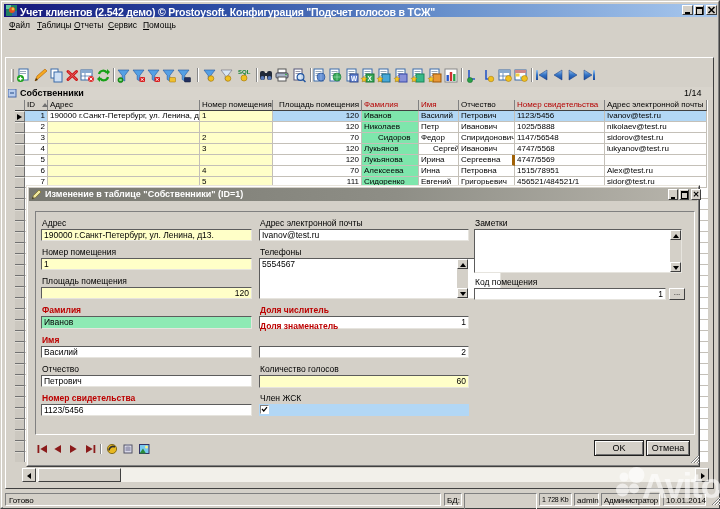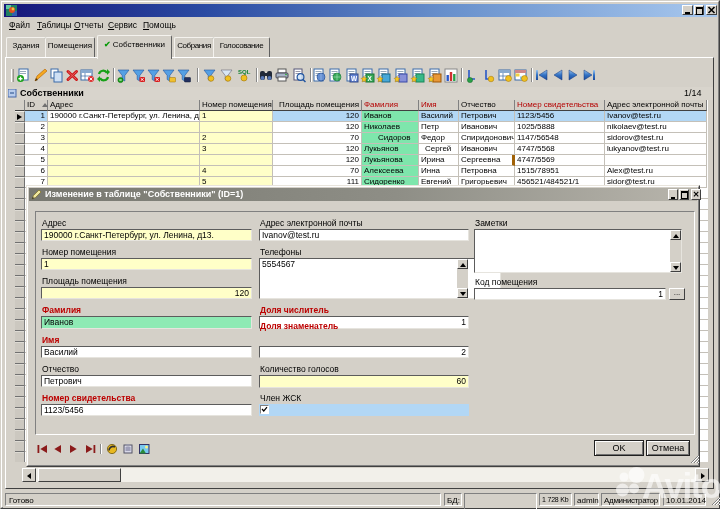--- a/index.html
+++ b/index.html
@@ -19,20 +19,21 @@
 <div id="win">
 
 <div class="abs" style="left:3px;top:3px;width:713px;height:13px;background:linear-gradient(90deg,#16167a 0%,#2a4aa2 28%,#6890cc 62%,#a8c8ee 100%)">
   <svg class="abs" style="left:2px;top:1px" width="11" height="11" viewBox="0 0 11 11">
         <rect x="0" y="0" width="11" height="11" fill="#208060"></rect>
         <rect x="0" y="0" width="5" height="4" fill="#60c8a0"></rect>
         <rect x="6" y="6" width="5" height="5" fill="#3060b0"></rect>
         <circle cx="6" cy="5" r="3" fill="#e05020"></circle>
         <circle cx="7" cy="4" r="1.4" fill="#f0c040"></circle>
       </svg>
+  <div class="abs" style="left:16px;top:2px;font-size:10.5px;font-weight:bold;color:#fff;letter-spacing:-0.2px">Учет клиентов (2.542 демо) © Prostoysoft. Конфигурация "Подсчет голосов в ТСЖ"</div>
   <div class="btn3" style="left:678px;top:1px;width:11px;height:10px">
         <div class="abs" style="left:2px;top:6px;width:5px;height:2px;background:#000"></div>
       </div>
   <div class="btn3" style="left:690px;top:1px;width:10px;height:10px">
         <div class="abs" style="left:1px;top:1px;width:5px;height:5px;border:1px solid #000;border-top-width:2px"></div>
       </div>
   <div class="btn3" style="left:702px;top:1px;width:11px;height:10px">
         <svg width="9" height="8" style="position:absolute;left:0px;top:0px">
           <path d="M1.5 1 L7.5 7 M7.5 1 L1.5 7" stroke="#000" stroke-width="1.6"></path>
         </svg>
@@ -40,27 +41,20 @@
 </div>
 
 <div class="abs" style="left:3px;top:16px;width:713px;height:15px;font-size:8.5px">
   <span class="abs" style="left:5px;top:3px"><u>Ф</u>айл</span>
   <span class="abs" style="left:33px;top:3px"><u>Т</u>аблицы</span>
   <span class="abs" style="left:70px;top:3px"><u>О</u>тчеты</span>
   <span class="abs" style="left:104px;top:3px"><u>С</u>ервис</span>
   <span class="abs" style="left:139px;top:3px"><u>П</u>омощь</span>
 </div>
 
-<div class="abs" style="left:0;top:34px;width:720px;height:22px;font-size:8px">
-  <div class="abs raise" style="left:5px;top:2px;width:38px;height:20px;border-radius:2px 2px 0 0;background:#d4d0c8;text-align:center;line-height:16px;border-bottom:0">Здания</div>
-  <div class="abs raise" style="left:44px;top:2px;width:48px;height:20px;border-radius:2px 2px 0 0;background:#d4d0c8;text-align:center;line-height:16px;border-bottom:0">Помещения</div>
-  <div class="abs raise" style="left:173px;top:2px;width:38px;height:20px;border-radius:2px 2px 0 0;background:#d4d0c8;text-align:center;line-height:16px;border-bottom:0;letter-spacing:-0.4px">Собрания</div>
-  <div class="abs raise" style="left:212px;top:2px;width:55px;height:20px;border-radius:2px 2px 0 0;background:#d4d0c8;text-align:center;line-height:16px;border-bottom:0;letter-spacing:-0.4px">Голосование</div>
-  <div class="abs raise" style="left:96px;top:0px;width:73px;height:23px;border-radius:2px 2px 0 0;background:#d4d0c8;text-align:center;line-height:17px;z-index:3;border-bottom:0"><span style="color:#0a9a0a;font-weight:bold">✔</span> Собственники</div>
-</div>
 
 <div class="abs" style="left:4px;top:56px;width:709px;height:432px;background:#d4d0c8;border:1px solid;border-color:#fff #404040 #404040 #fff;box-sizing:border-box"></div>
 
 <div id="tb" class="abs" style="left:0;top:67px;width:713px;height:16px">
 <svg class="abs" width="600" height="16" viewBox="0 0 600 16">
 <rect x="10" y="1" width="1.5" height="13" fill="#fff"></rect>
         <rect x="11.5" y="1" width="1.5" height="13" fill="#9a968e"></rect>
 
 <g transform="translate(16,1)">
           <rect x="2" y="0" width="9" height="11" fill="#fff" stroke="#3a6aa8"></rect>
@@ -332,21 +326,21 @@
 <div class="abs" style="left:500px;top:0;width:90px;height:11px;background:#ffffff;border-right:1px solid #c4c0b8;border-bottom:1px solid #c4c0b8;box-sizing:border-box;padding:0 2px;white-space:nowrap;overflow:hidden">1147/56548</div>
 <div class="abs" style="left:590px;top:0;width:102px;height:11px;background:#ffffff;border-right:1px solid #c4c0b8;border-bottom:1px solid #c4c0b8;box-sizing:border-box;padding:0 2px;white-space:nowrap;overflow:hidden">sidorov@test.ru</div>
 </div>
 <div class="abs" style="left:0;top:44px;width:693px;height:11px;line-height:10px">
 <div class="abs" style="left:0;top:0;width:10px;height:11px;background:#ccc8c0;border-right:1px solid #707070;border-bottom:1px solid #707070;border-top:1px solid #f0eee8;box-sizing:border-box"></div>
 <div class="abs" style="left:10px;top:0;width:23px;height:11px;background:#ffffff;border-right:1px solid #c4c0b8;border-bottom:1px solid #c4c0b8;box-sizing:border-box;padding:0 2px;text-align:right;white-space:nowrap;overflow:hidden">4</div>
 <div class="abs" style="left:33px;top:0;width:152px;height:11px;background:#ffffc8;border-right:1px solid #c4c0b8;border-bottom:1px solid #c4c0b8;box-sizing:border-box;padding:0 2px;white-space:nowrap;overflow:hidden"></div>
 <div class="abs" style="left:185px;top:0;width:73px;height:11px;background:#ffffc8;border-right:1px solid #c4c0b8;border-bottom:1px solid #c4c0b8;box-sizing:border-box;padding:0 2px;white-space:nowrap;overflow:hidden">3</div>
 <div class="abs" style="left:258px;top:0;width:89px;height:11px;background:#ffffff;border-right:1px solid #c4c0b8;border-bottom:1px solid #c4c0b8;box-sizing:border-box;padding:0 2px;text-align:right;white-space:nowrap;overflow:hidden">120</div>
 <div class="abs" style="left:347px;top:0;width:57px;height:11px;background:#7ee6ac;border-right:1px solid #c4c0b8;border-bottom:1px solid #c4c0b8;box-sizing:border-box;padding:0 2px;white-space:nowrap;overflow:hidden">Лукьянов</div>
-<div class="abs" style="left:404px;top:0;width:40px;height:11px;background:#ffffff;border-right:1px solid #c4c0b8;border-bottom:1px solid #c4c0b8;box-sizing:border-box;padding:0 6px;white-space:nowrap;overflow:hidden">Сергей</div>
+<div class="abs" style="left:404px;top:0;width:40px;height:11px;background:#ffffff;border-right:1px solid #c4c0b8;border-bottom:1px solid #c4c0b8;box-sizing:border-box;padding:0 14px;white-space:nowrap;overflow:hidden">Сергей</div>
 <div class="abs" style="left:444px;top:0;width:56px;height:11px;background:#ffffff;border-right:1px solid #c4c0b8;border-bottom:1px solid #c4c0b8;box-sizing:border-box;padding:0 2px;white-space:nowrap;overflow:hidden">Иванович</div>
 <div class="abs" style="left:500px;top:0;width:90px;height:11px;background:#ffffff;border-right:1px solid #c4c0b8;border-bottom:1px solid #c4c0b8;box-sizing:border-box;padding:0 2px;white-space:nowrap;overflow:hidden">4747/5568</div>
 <div class="abs" style="left:590px;top:0;width:102px;height:11px;background:#ffffff;border-right:1px solid #c4c0b8;border-bottom:1px solid #c4c0b8;box-sizing:border-box;padding:0 2px;white-space:nowrap;overflow:hidden">lukyanov@test.ru</div>
 </div>
 <div class="abs" style="left:0;top:55px;width:693px;height:11px;line-height:10px">
 <div class="abs" style="left:0;top:0;width:10px;height:11px;background:#ccc8c0;border-right:1px solid #707070;border-bottom:1px solid #707070;border-top:1px solid #f0eee8;box-sizing:border-box"></div>
 <div class="abs" style="left:10px;top:0;width:23px;height:11px;background:#ffffff;border-right:1px solid #c4c0b8;border-bottom:1px solid #c4c0b8;box-sizing:border-box;padding:0 2px;text-align:right;white-space:nowrap;overflow:hidden">5</div>
 <div class="abs" style="left:33px;top:0;width:152px;height:11px;background:#ffffc8;border-right:1px solid #c4c0b8;border-bottom:1px solid #c4c0b8;box-sizing:border-box;padding:0 2px;white-space:nowrap;overflow:hidden"></div>
 <div class="abs" style="left:185px;top:0;width:73px;height:11px;background:#ffffc8;border-right:1px solid #c4c0b8;border-bottom:1px solid #c4c0b8;box-sizing:border-box;padding:0 2px;white-space:nowrap;overflow:hidden"></div>
 <div class="abs" style="left:258px;top:0;width:89px;height:11px;background:#ffffff;border-right:1px solid #c4c0b8;border-bottom:1px solid #c4c0b8;box-sizing:border-box;padding:0 2px;text-align:right;white-space:nowrap;overflow:hidden">120</div>

